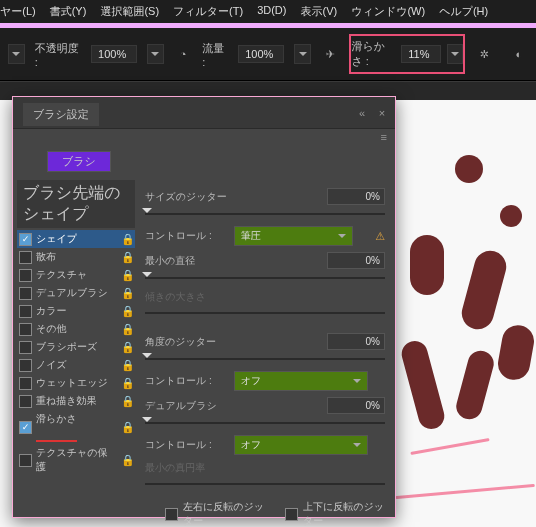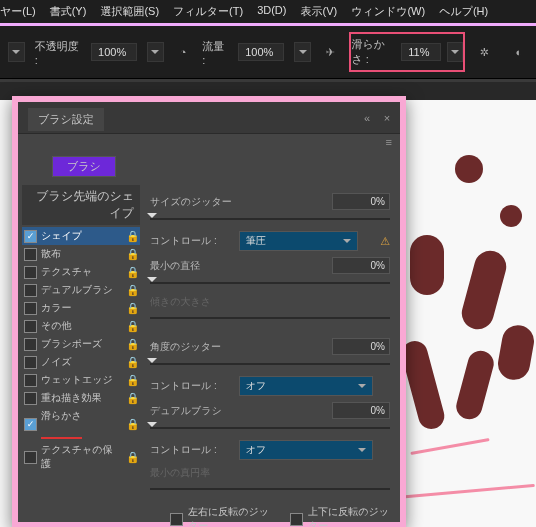--- a/index.html
+++ b/index.html
@@ -1,59 +1,59 @@
 <!DOCTYPE html>
 <html><head>
 <meta charset="utf-8">
 <style>
 body{margin:0;background:#1e1e1e;font-family:Meiryo,sans-serif;font-size:11px;color:#c8c8c8;width:536px;height:527px;overflow:hidden;position:relative}
-.menubar{display:flex;gap:14px;padding:4px 0 4px 0;border-bottom:3px solid #f0abfc}
+.menubar{display:flex;gap:14px;padding:4px 0 4px 0;border-bottom:5px solid #f0abfc}
 .menubar span{color:#ddd}
 .toolopts{display:flex;align-items:center;gap:10px;padding:6px 8px;border-bottom:1px solid #000}
 .label{color:#c0c0c0}
 .numbox{background:#2a2a2a;border:1px solid #383838;padding:2px 6px;color:#ddd;min-width:32px;text-align:left}
 .drop{width:16px;height:18px;background:#2a2a2a;border:1px solid #383838;display:inline-flex;align-items:center;justify-content:center}
 .drop:after{content:"";border:4px solid transparent;border-top-color:#aaa;margin-top:3px}
 .iconbtn{width:20px;height:20px;display:inline-flex;align-items:center;justify-content:center;color:#aaa}
 .smooth-hl{border:2px solid #e94f76;padding:3px 0;display:flex;align-items:center;gap:6px}
 .tab{display:flex;align-items:center;padding:4px 8px;background:#3a3a3a;border-bottom:1px solid #000}
 .tab-close{margin-left:8px;color:#aaa}
 .canvas{position:absolute;top:82px;left:0;right:0;bottom:0;background:#282828}
 .artboard{position:absolute;left:0;top:18px;right:0;bottom:0;background:#f8f8f8}
 .stroke{position:absolute;border-radius:50px}
 .dark{background:#6b2a2a}
 .pink{background:#f48da7;height:3px}
-.panel{position:absolute;left:12px;top:96px;width:382px;height:420px;background:#454545;border:6px solid #f9a8d4;box-shadow:0 4px 16px rgba(0,0,0,.5)}
+.panel{position:absolute;left:12px;top:96px;width:382px;height:420px;background:#454545;border:1px solid #f9a8d4;box-shadow:0 4px 16px rgba(0,0,0,.5)}
 .panel-head{display:flex;align-items:center;padding:2px 6px;background:#383838;border-bottom:1px solid #2a2a2a}
 .panel-tab{padding:4px 10px;background:#454545;margin:4px 0 0 4px;font-size:11px}
 .panel-ctrl{margin-left:auto;display:flex;gap:6px}
 .panel-ctrl span{width:14px;text-align:center;color:#999}
 .sub-btn{margin:6px 8px 6px 34px;padding:2px 14px;background:#6d28d9;border:1px solid #555;display:inline-block}
 .panel-body{display:flex}
 .leftcol{width:118px;padding:0 0 0 4px}
-.category{background:#383838;padding:3px 6px;margin:2px 0;font-size:12px;text-align:right}
+.category{background:#383838;padding:3px 6px;margin:2px 0;font-size:16px;text-align:left}
 .catrow{display:flex;align-items:center;padding:2px 2px;gap:4px}
 .chk{width:11px;height:11px;border:1px solid #888;background:#333;flex-shrink:0}
 .chk.on{background:#5a9fd4}
 .chk.on:after{content:"✓";color:#fff;font-size:9px;display:block;line-height:10px;text-align:center}
 .catlabel{flex:1;font-size:10px}
 .lock{color:#888;width:12px;text-align:center}
 .sel{background:#2d5a8a;color:#fff}
 .underline{border-bottom:2px solid #d33;display:inline-block;padding-bottom:14px}
 .rightcol{flex:1;padding:4px 10px}
 .srow{margin:6px 0}
 .srow-line{display:flex;align-items:center;gap:0}
 .slabel{flex:1;font-size:10px;color:#bbb}
 .pctbox{width:48px;background:#393939;border:1px solid #555;padding:2px 4px;text-align:right;color:#ddd;font-size:10px}
 .slider{position:relative;height:12px;margin:3px 0}
 .track{position:absolute;top:5px;left:0;right:0;height:2px;background:#2a2a2a}
 .thumb{position:absolute;top:0;width:0;height:0;border:5px solid transparent;border-top-color:#ddd}
 .ctrlrow{display:flex;align-items:center;gap:22px;margin:4px 0}
 .ctrllabel{font-size:10px;color:#bbb}
-.select{flex:1;max-width:120px;background:#0c4a6e;border:1px solid #555;padding:2px 6px;font-size:10px;color:#ddd;display:flex;align-items:center;justify-content:space-between}
+.select{flex:1;max-width:120px;background:#4d7c0f;border:1px solid #555;padding:2px 6px;font-size:10px;color:#ddd;display:flex;align-items:center;justify-content:space-between}
 .select:after{content:"";border:4px solid transparent;border-top-color:#aaa;margin-top:3px}
 .warn{color:#d9a040}
 .disabled{color:#666}
 .botrow{display:flex;gap:20px;margin:10px 0 4px 20px}
 .botchk{display:flex;align-items:center;gap:5px;font-size:10px}
 </style>
 </head>
 <body>
 
 <div class="canvas">

